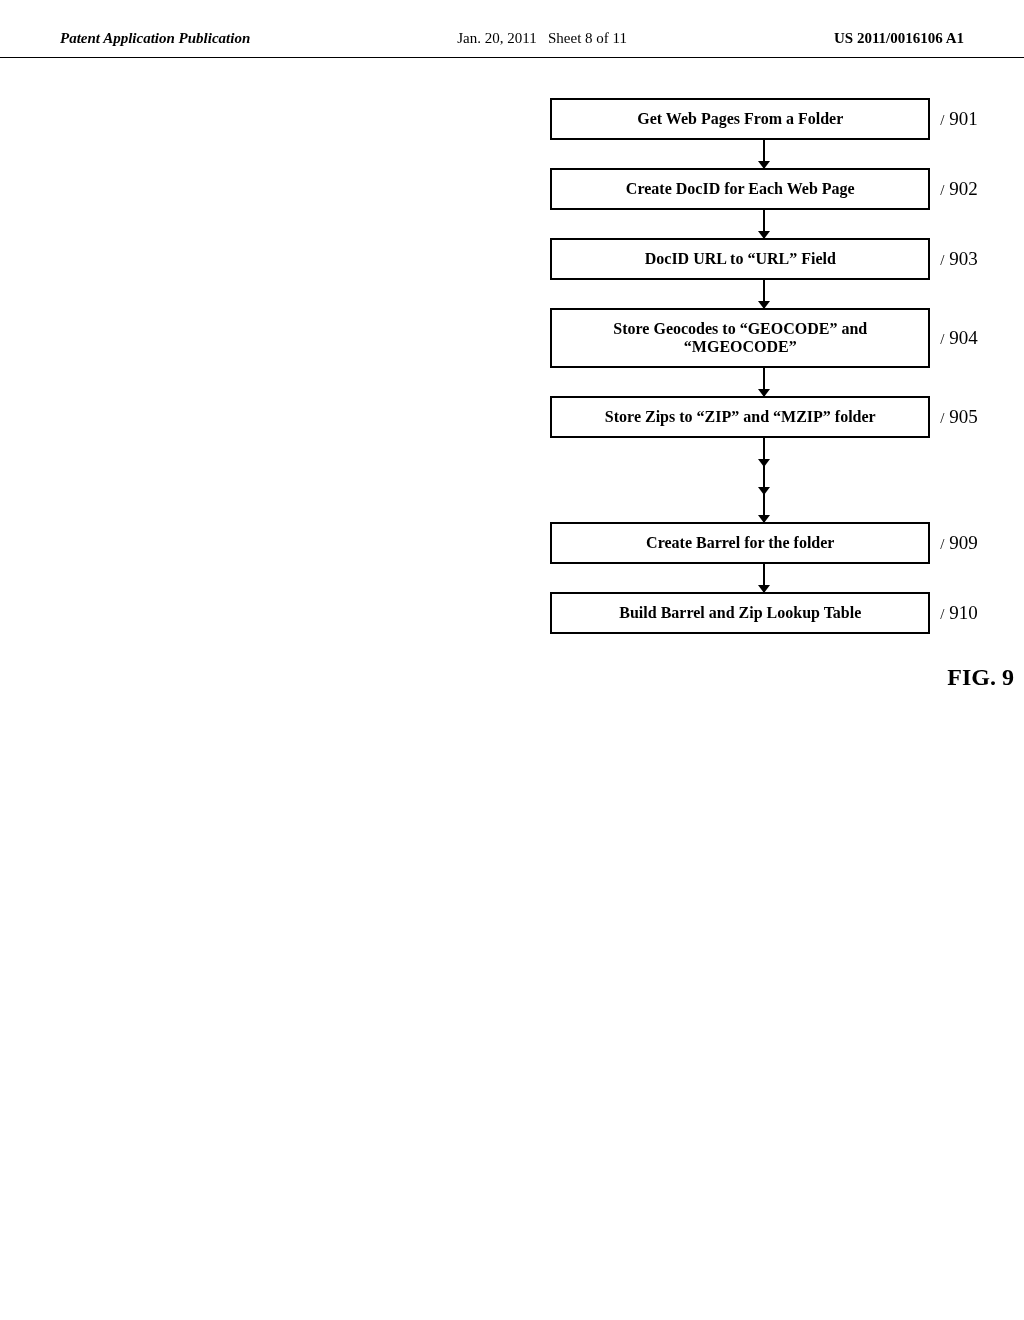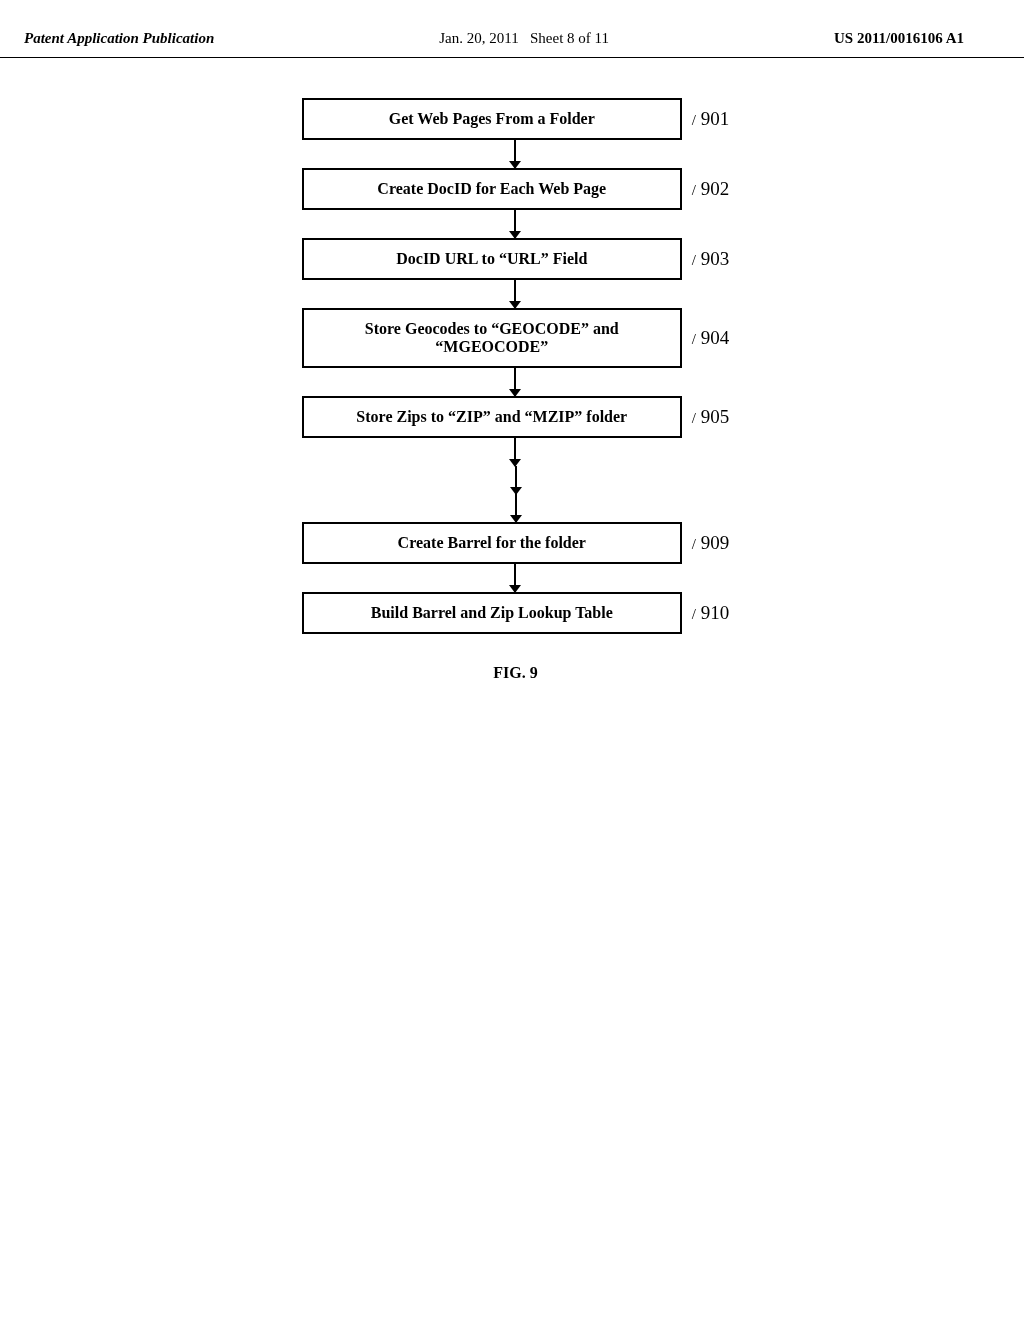--- a/index.html
+++ b/index.html
@@ -8,21 +8,21 @@
       background: #ffffff;
       font-family: 'Times New Roman', Times, serif;
       width: 1024px;
       min-height: 1320px;
       position: relative;
     }
 
     .header {
       display: flex;
       justify-content: space-between;
-      padding: 30px 60px 10px 24px;
+      padding: 30px 60px 10px 60px;
       font-size: 15px;
       font-weight: normal;
       border-bottom: 1px solid #000;
     }
 
     .header-left {
       font-weight: bold;
       font-style: italic;
     }
 
@@ -30,21 +30,21 @@
       text-align: left;
     }
 
     .header-right {
       font-weight: bold;
     }
 
     .diagram-area {
       display: flex;
       flex-direction: column;
-      align-items: center;
+      align-items: flex-end;
       padding: 40px 10px 20px 0;
       position: relative;
       margin-left: 17px;
     }
 
     .flow-container {
       display: flex;
       flex-direction: column;
       align-items: center;
       width: 500px;
@@ -97,21 +97,21 @@
       position: absolute;
       bottom: -1px;
       left: 50%;
       transform: translateX(-50%);
       border-left: 6px solid transparent;
       border-right: 6px solid transparent;
       border-top: 8px solid #000;
     }
 
     .figure-label {
-      font-size: 16px;
+      font-size: 24px;
       font-weight: bold;
       margin-top: 30px;
       text-align: center;
     }
 
     .step-wrapper {
       display: flex;
       flex-direction: column;
       align-items: center;
     }

